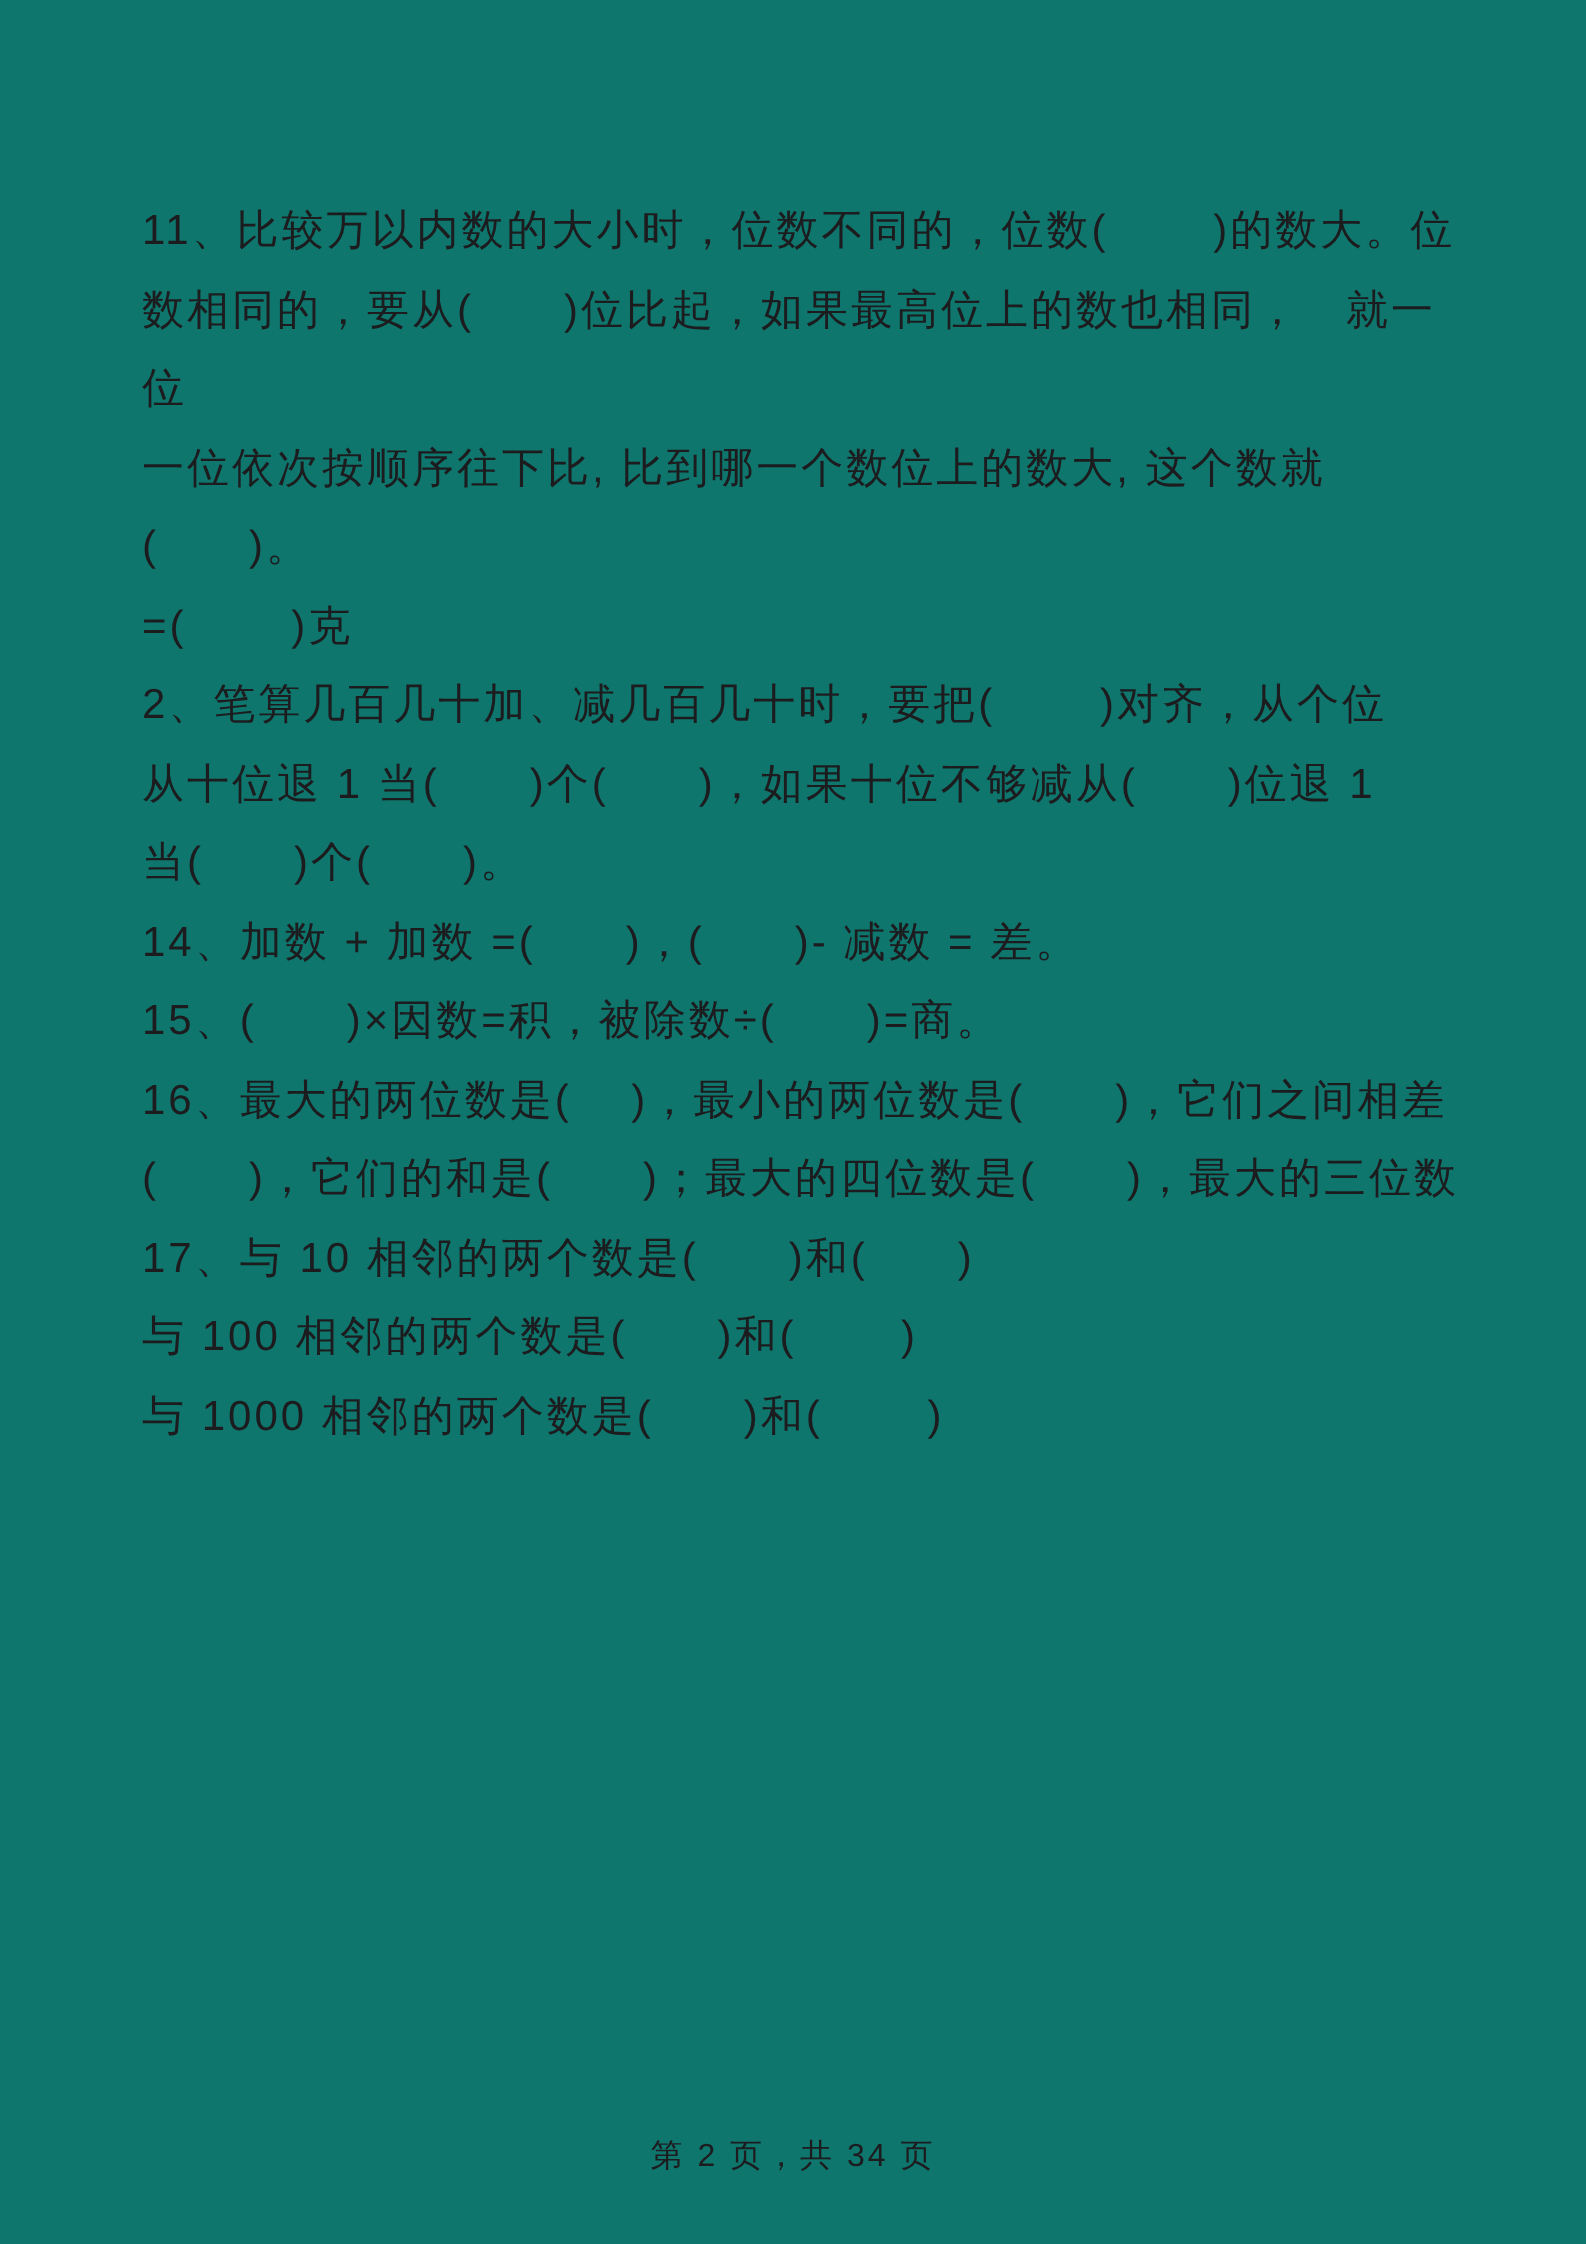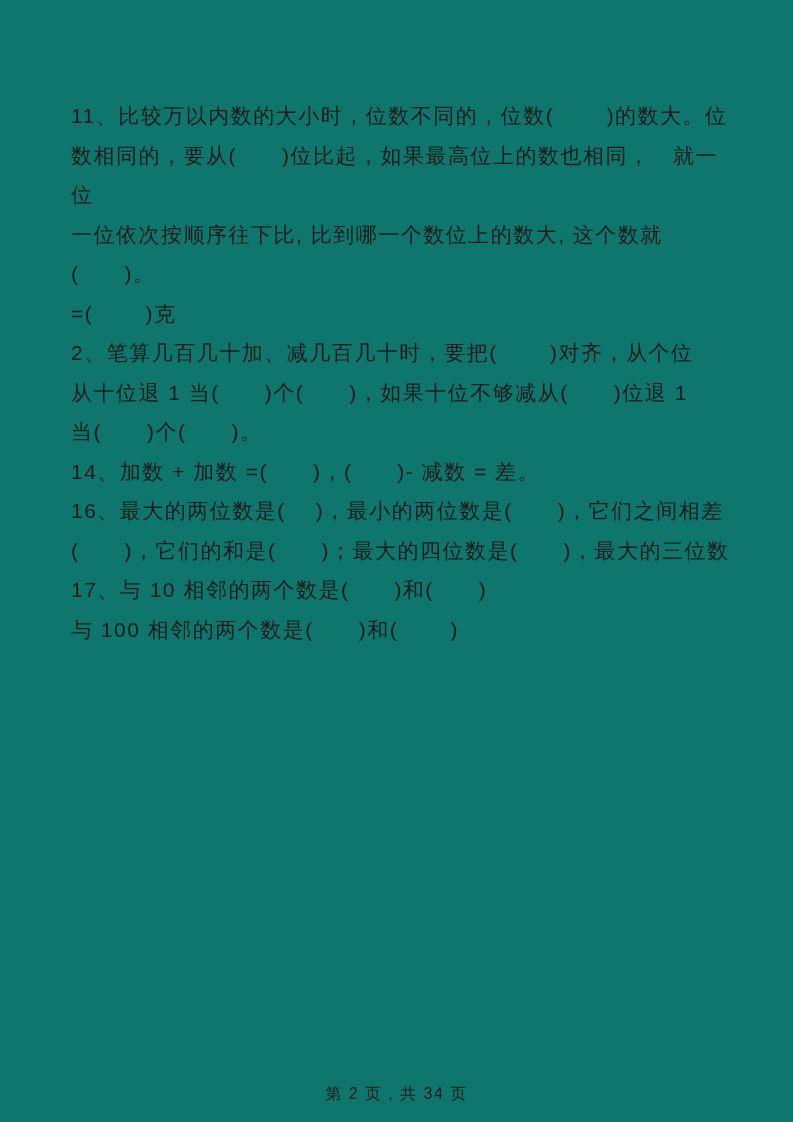--- a/index.html
+++ b/index.html
@@ -41,35 +41,36 @@
     position: absolute;
     left: 0;
     top: 1068px;
     width: 793px;
     text-align: center;
     font-size: 16px;
     letter-spacing: 1.5px;
     color: #1c1c1e;
     white-space: pre-wrap;
     font-family: "Liberation Sans", sans-serif;
-    margin-top: 16px;
   }
 </style>
 </head>
 <body>
 
 <div class="page">
   <div class="content">
     <div class="line">11、比较万以内数的大小时，位数不同的，位数(　　 )的数大。位</div>
     <div class="line">数相同的，要从(　　)位比起，如果最高位上的数也相同，　就一位</div>
     <div class="line">一位依次按顺序往下比, 比到哪一个数位上的数大, 这个数就(　　)。</div>
     <div class="line">=(　　 )克</div>
     <div class="line">2、笔算几百几十加、减几百几十时，要把(　　 )对齐，从个位</div>
     <div class="line">从十位退 1 当(　　)个(　　)，如果十位不够减从(　　)位退 1</div>
     <div class="line">当(　　)个(　　)。</div>
     <div class="line">14、加数 + 加数 =(　　)，(　　)- 减数 = 差。</div>
+    <div class="line">15、(　　)×因数=积，被除数÷(　　)=商。</div>
     <div class="line">16、最大的两位数是(　 )，最小的两位数是(　　)，它们之间相差</div>
     <div class="line">(　　)，它们的和是(　　)；最大的四位数是(　　)，最大的三位数</div>
     <div class="line">17、与 10 相邻的两个数是(　　)和(　　)</div>
     <div class="line">与 100 相邻的两个数是(　　)和(　　 )</div>
+    <div class="line">与 1000 相邻的两个数是(　　)和(　　 )</div>
   </div>
   <div class="footer">第 2 页，共 34 页</div>
 </div>
 
 </body></html>

